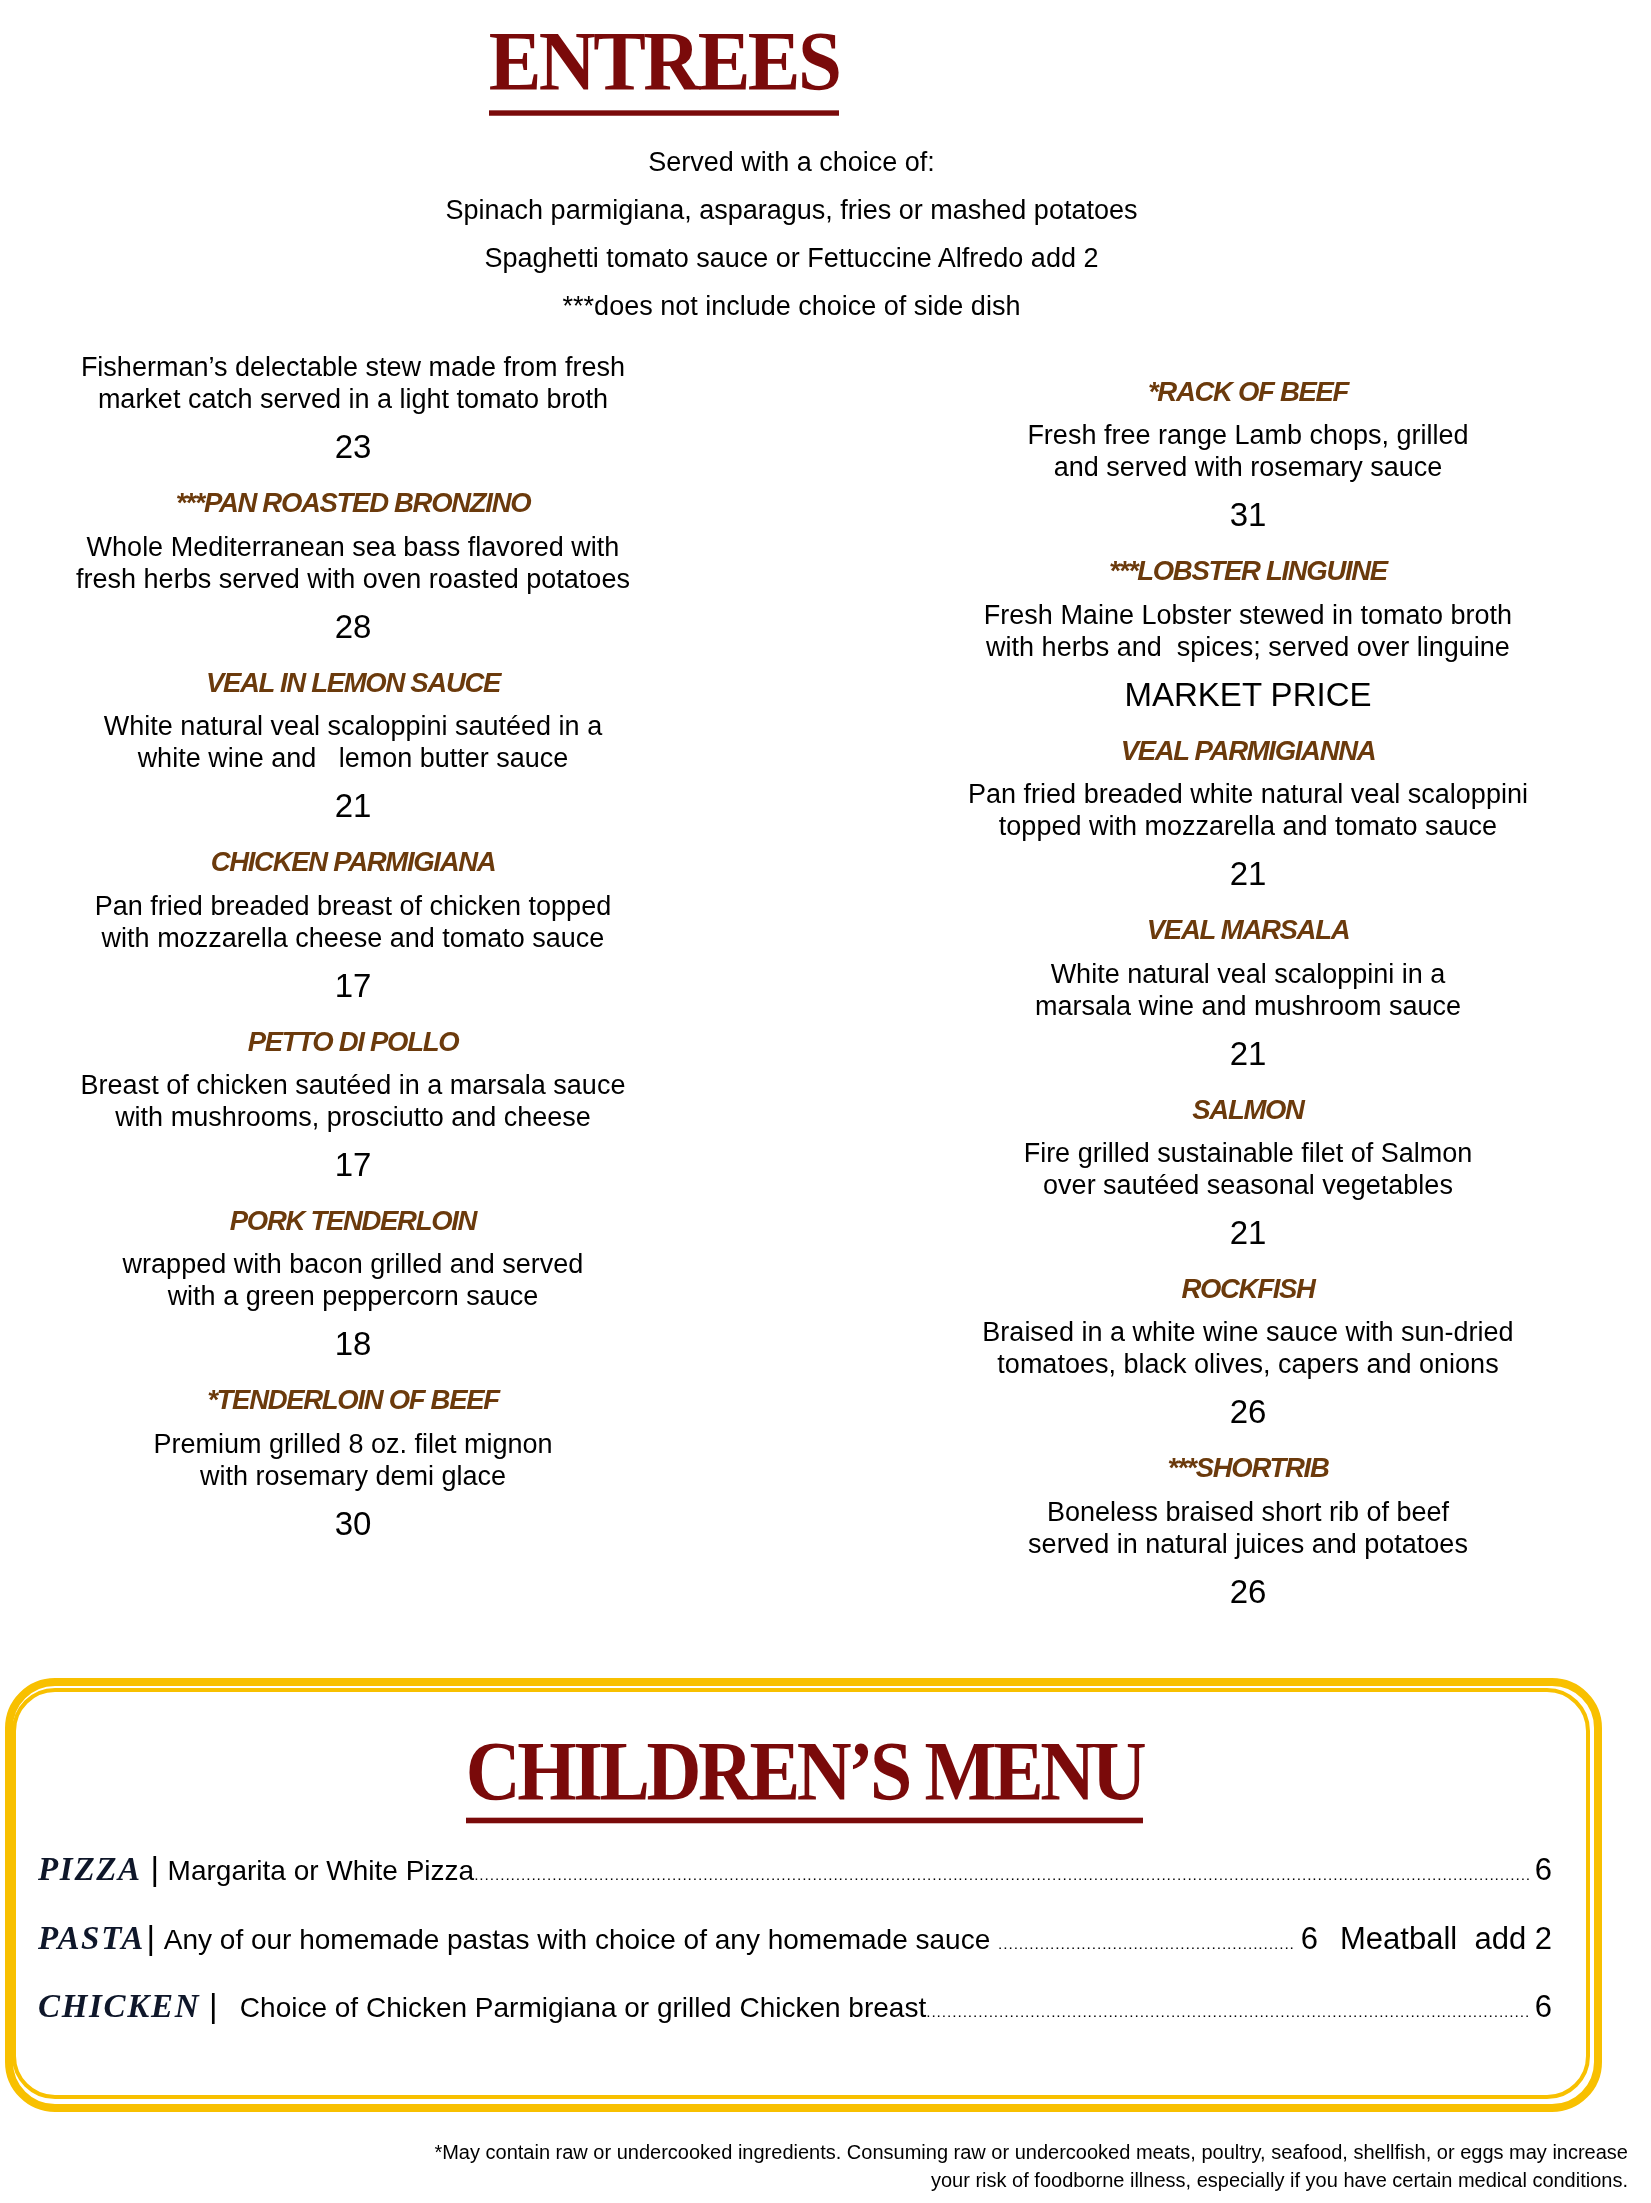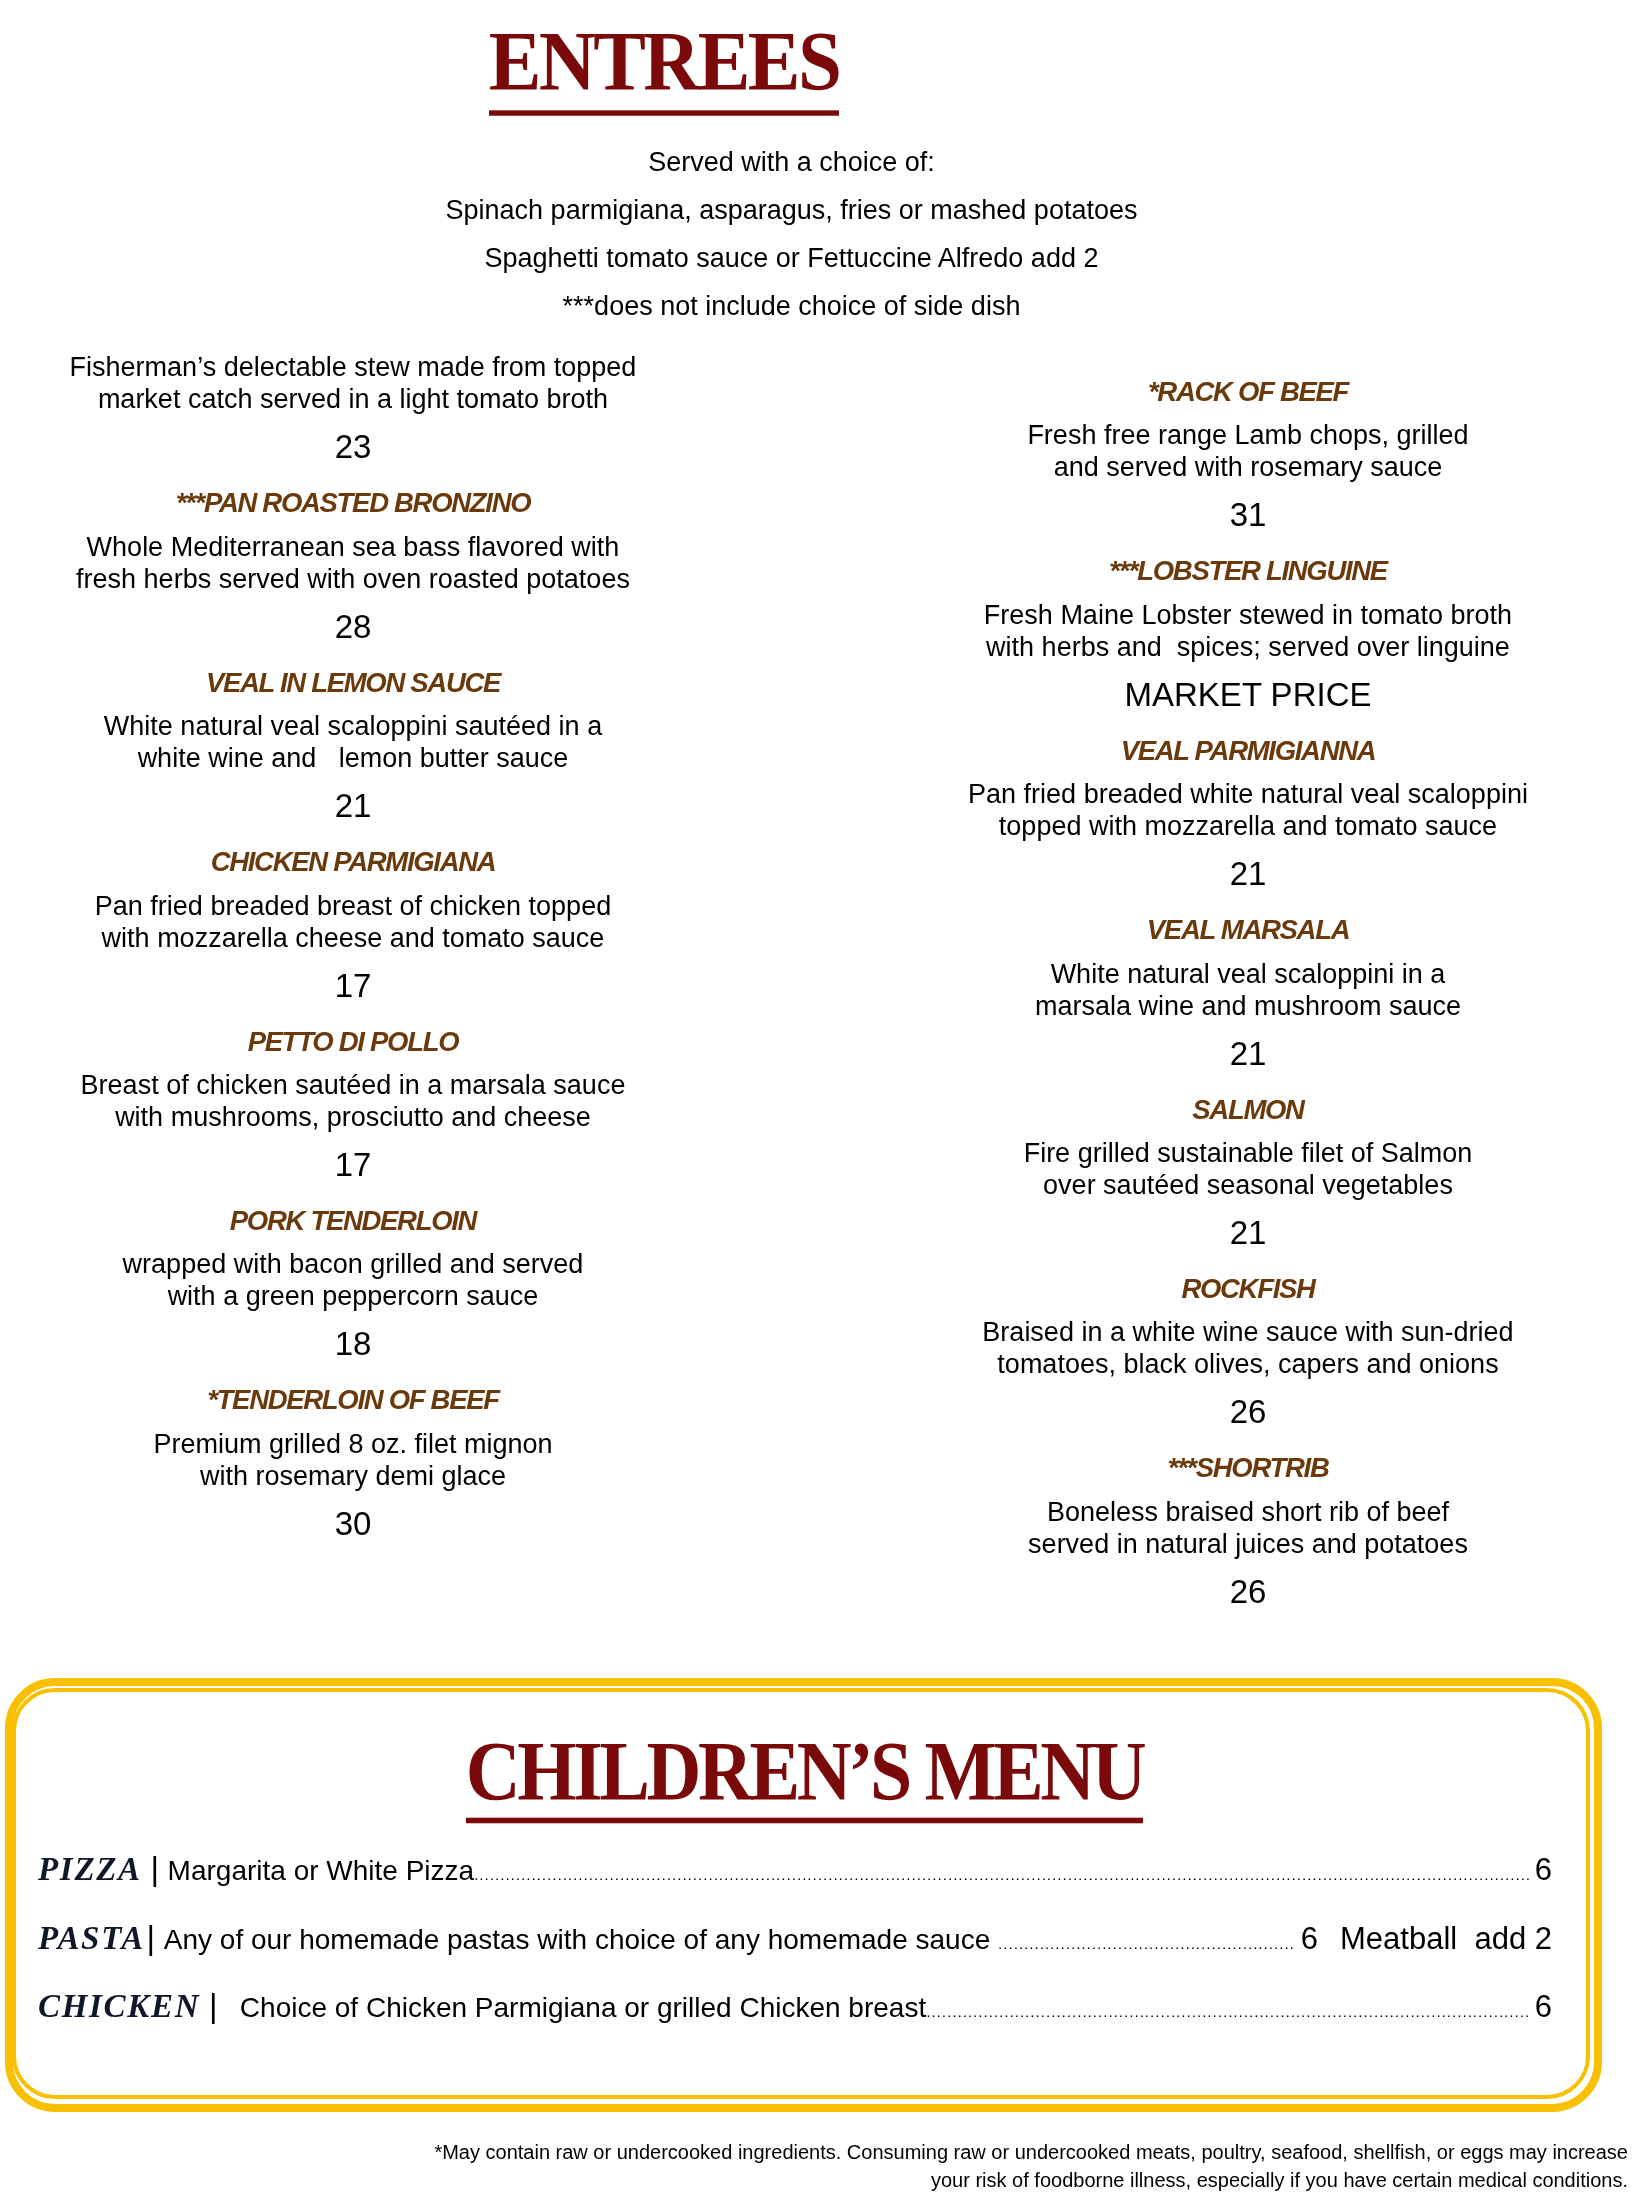--- a/index.html
+++ b/index.html
@@ -34,21 +34,21 @@
 <div class="intro">
   <div>Served with a choice of:</div>
   <div>Spinach parmigiana, asparagus, fries or mashed potatoes</div>
   <div>Spaghetti tomato sauce  or Fettuccine Alfredo add 2</div>
   <div>***does not include choice of side dish</div>
 </div>
 
 <div class="col left">
   <div class="item">
       <div class="desc">
-        <div>Fisherman’s delectable stew made from topped</div>
+        <div>Fisherman’s delectable stew made from fresh</div>
         <div>market catch served in a light tomato broth</div>
       </div>
       <div class="price">23</div>
     </div>
   <div class="item">
       <div class="name">***PAN ROASTED BRONZINO</div>
       <div class="desc">
         <div>Whole Mediterranean sea bass flavored with</div>
         <div>fresh herbs served with oven roasted potatoes</div>
       </div>

